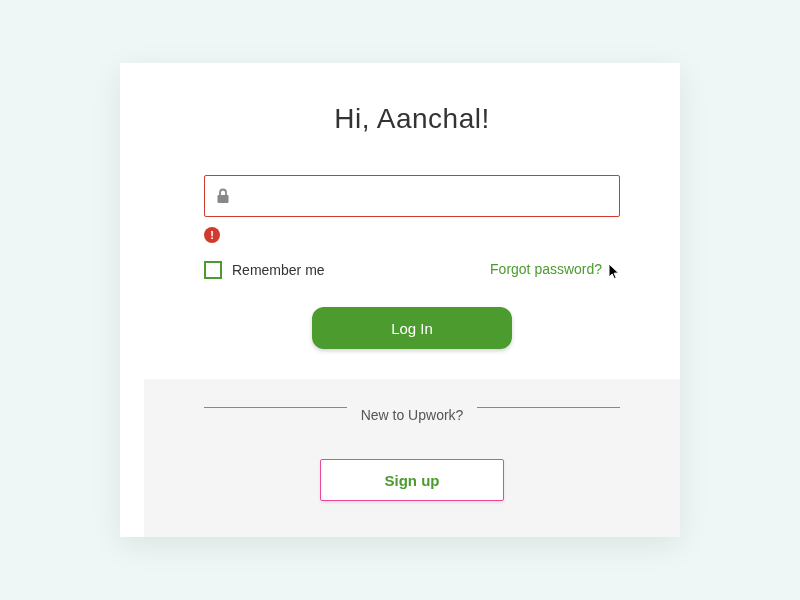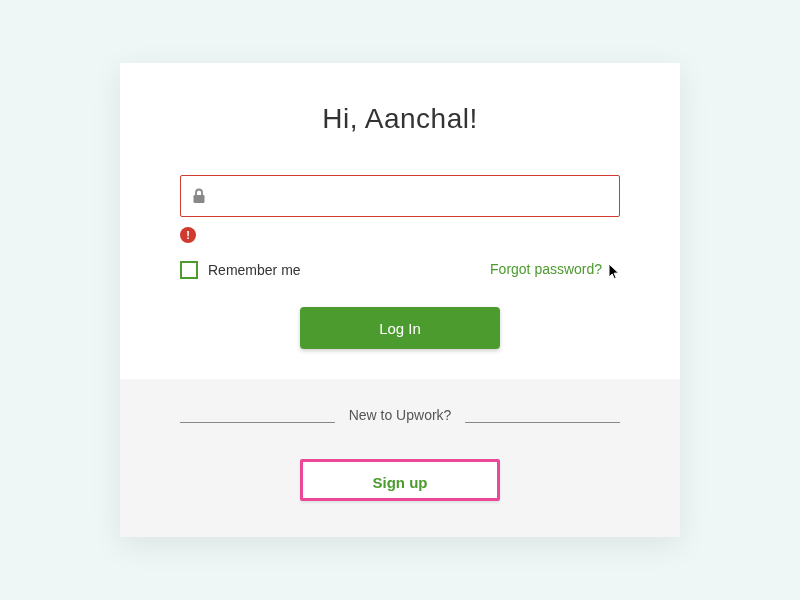--- a/index.html
+++ b/index.html
@@ -7,20 +7,21 @@
       width: 800px; height: 600px;
       background: #eef7f5;
       font-family: -apple-system, BlinkMacSystemFont, "Segoe UI", Helvetica, Arial, sans-serif;
       display: flex; align-items: center; justify-content: center;
       color: #333;
     }
     .card {
       width: 560px;
       background: #fff;
       box-shadow: 0 8px 30px rgba(0,0,0,0.08);
+      padding-left: 24px;
     }
     .card-top { padding: 40px 60px 30px; }
     .greeting {
       text-align: center;
       font-size: 28px;
       font-weight: 400;
       color: #333;
       margin-bottom: 40px;
       letter-spacing: 0.5px;
     }
@@ -74,41 +75,41 @@
     .cursor-icon {
       position: relative; width: 12px; height: 16px;
       margin-left: 2px; display: inline-block; vertical-align: middle;
     }
     .login-btn {
       display: block; margin: 28px auto 0;
       width: 200px; height: 42px;
       background: #4c9b2f;
       color: #fff; border: none;
       font-size: 15px; font-weight: 500;
-      border-radius: 4px;
+      border-radius: 12px;
       box-shadow: 0 2px 4px rgba(0,0,0,0.18);
       cursor: pointer;
     }
     .card-bottom {
       background: #f5f5f5;
       padding: 28px 60px 36px;
       text-align: center;
     }
     .divider {
-      display: flex; align-items: flex-end; gap: 14px;
+      display: flex; align-items: flex-start; gap: 14px;
       color: #555; font-size: 14px;
       margin-bottom: 36px;
     }
     .divider-line { flex: 1; height: 1px; background: #888; }
     .signup-btn {
       display: inline-block;
-      width: 200px; height: 42px; line-height: 42px;
+      width: 184px; height: 42px; line-height: 42px;
       background: #fff;
       color: #4c9b2f; font-weight: 600; font-size: 15px;
-      border: 3px solid #ec4899;
+      border: 1px solid #ec4899;
       box-shadow: 0 2px 3px rgba(0,0,0,0.08);
       border-radius: 2px;
       cursor: pointer;
     }
   </style>
 </head>
 <body>
 
 <div class="card">
   <div class="card-top">

